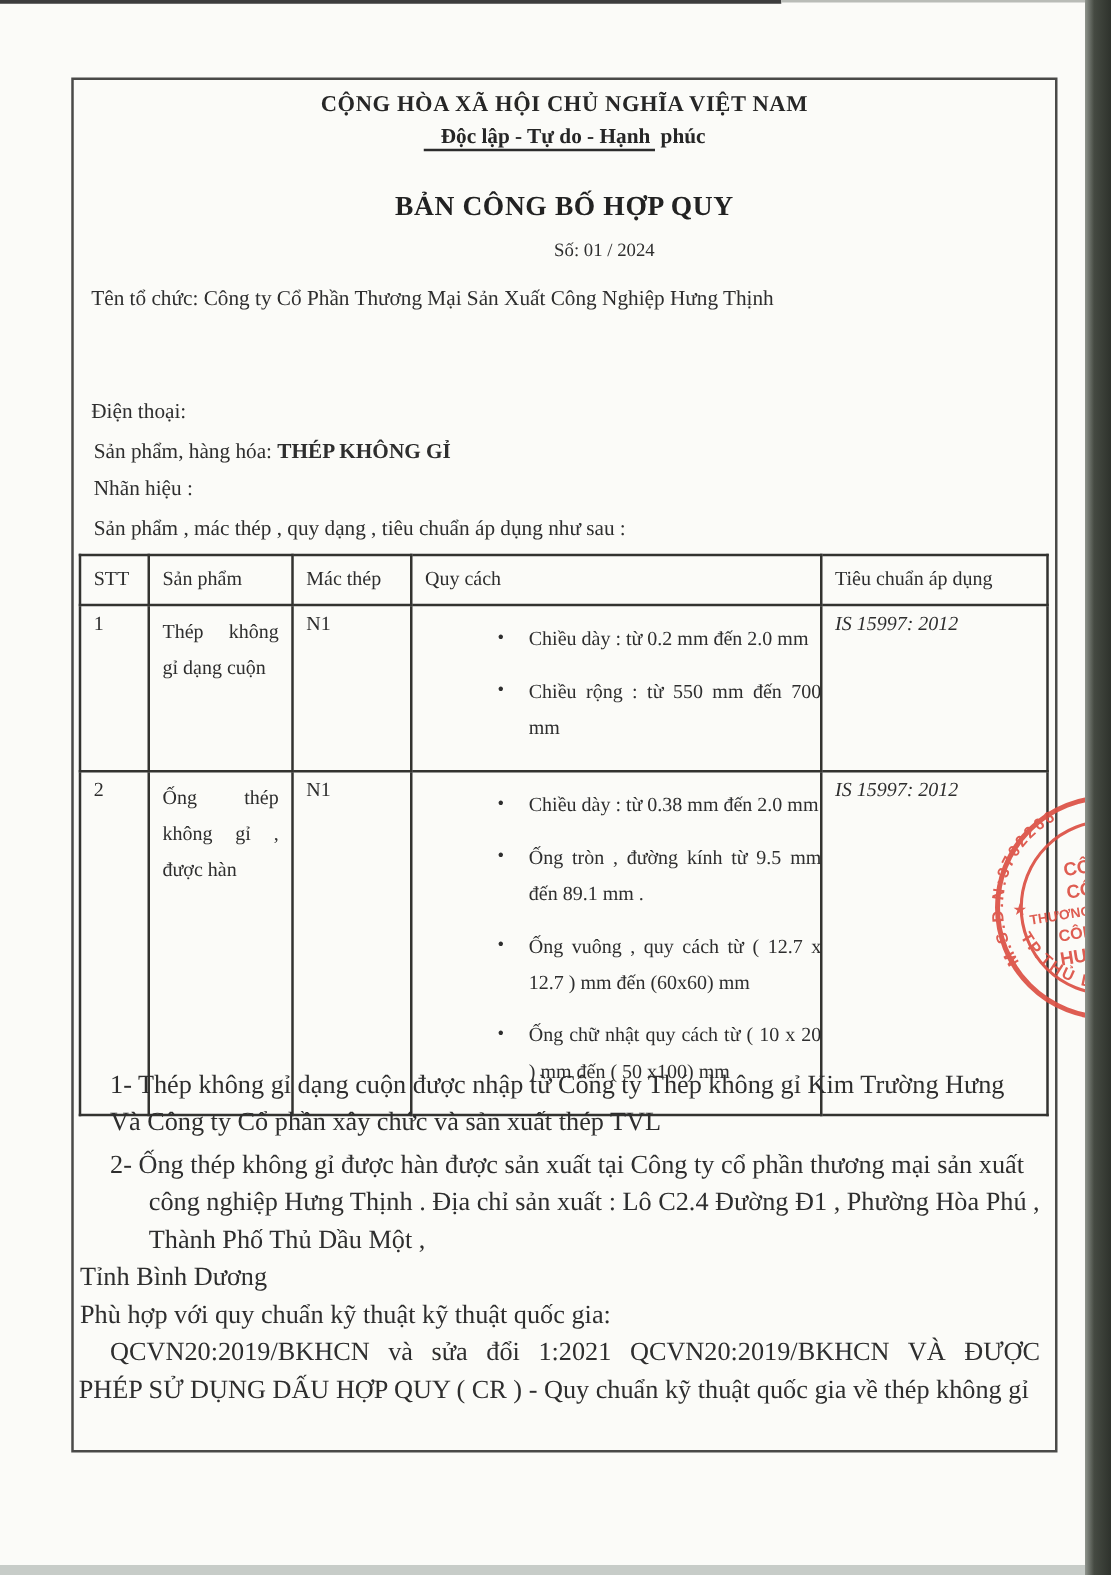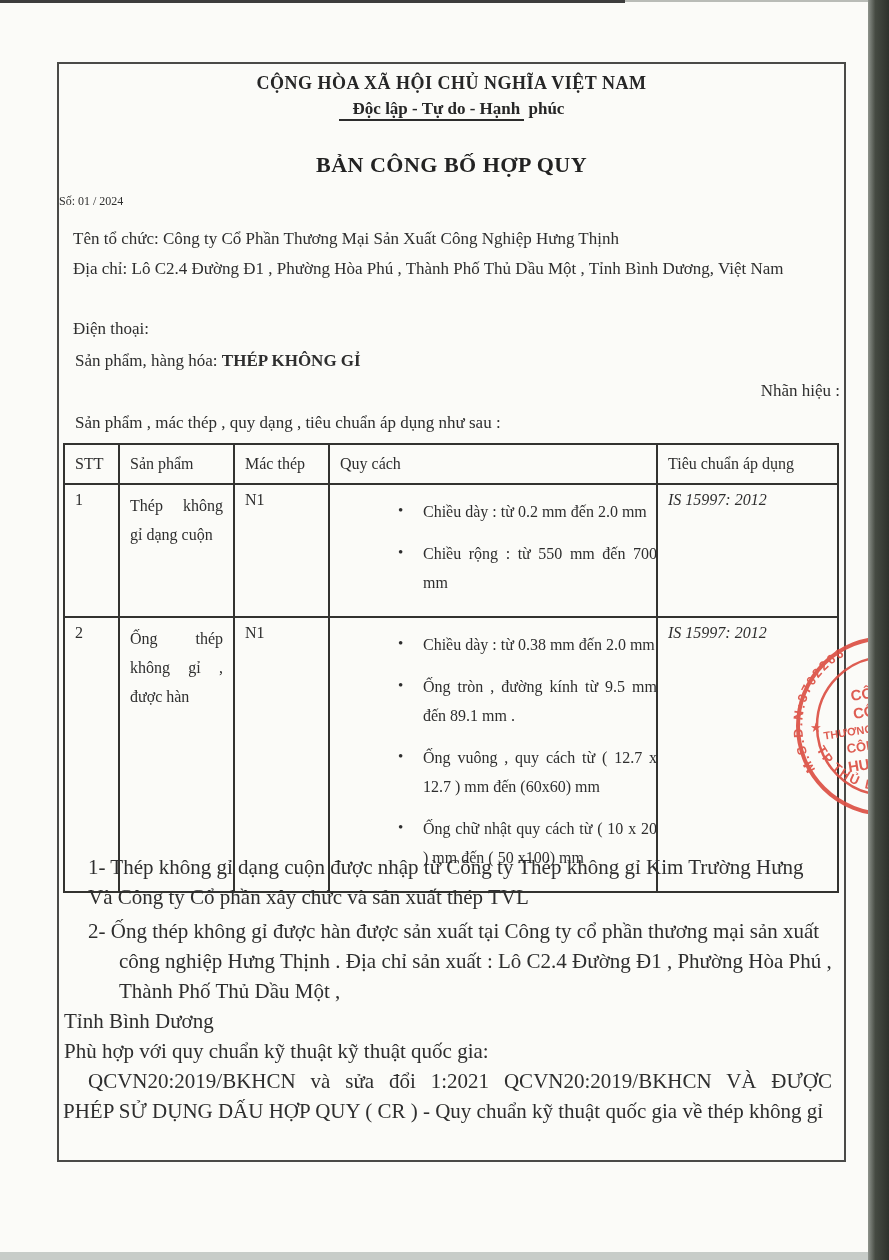--- a/index.html
+++ b/index.html
@@ -18,28 +18,28 @@
   
   .sheet{position:absolute;left:57px;top:62px;width:785px;height:1096px;
     border:2px solid #4a4a48;background:transparent;}
   .hdr1{position:absolute;top:6px;left:0;width:100%;text-align:center;
     font-size:18px;font-weight:bold;letter-spacing:.5px;line-height:26px;color:#262626;}
   .hdr2{position:absolute;top:32px;left:0;width:100%;text-align:center;
     font-size:17px;font-weight:bold;line-height:26px;color:#262626;}
   .hdr2 .ul{border-bottom:2px solid #2c2c2c;padding:0 4px 1px 14px;}
   .doc-title{position:absolute;top:84px;left:0;width:100%;text-align:center;
     font-size:22px;font-weight:bold;letter-spacing:.5px;line-height:34px;color:#222;}
-  .doc-no{position:absolute;top:122px;left:0;width:100%;
-    font-size:12px;line-height:30px;}
+  .doc-no{position:absolute;top:122px;left:0;width:100%;text-align:center;
+    font-size:15px;line-height:30px;padding-left:32px;}
   .pline{position:absolute;left:14px;width:765px;font-size:17px;line-height:30px;}
   .p-org{top:160px;}
   .p-addr{top:190px;}
   .p-phone{top:250px;}
   .p-prod{top:282px;left:16px;}
-  .p-brand{top:312px;left:16px;text-align:right;}
+  .p-brand{top:312px;left:16px;}
   .p-intro{top:344px;left:16px;}
   .bold{font-weight:bold;}
   
   table.spec{position:absolute;left:4px;top:379px;border-collapse:collapse;table-layout:fixed;
     width:774px;font-size:16px;color:#2e2e2e;}
   table.spec td,table.spec th{border:2px solid #333330;vertical-align:top;padding:6px 10px;
     font-weight:normal;text-align:left;}
   table.spec th{height:26px;vertical-align:middle;margin-left:37px;}
   col.c-stt{width:55px;}col.c-prod{width:115px;}col.c-grade{width:95px;}
   col.c-spec{width:328px;}col.c-std{width:181px;}
@@ -76,21 +76,20 @@
 
 <div class="sheet">
 
   <div class="hdr1">CỘNG HÒA XÃ HỘI CHỦ NGHĨA VIỆT NAM</div>
   <div class="hdr2"><span class="ul">Độc lập - Tự do - Hạnh</span><span> phúc</span></div>
 
   <div class="doc-title">BẢN CÔNG BỐ HỢP QUY</div>
   <div class="doc-no">Số: 01 / 2024</div>
 
   <div class="pline p-org">Tên tổ chức: Công ty Cổ Phần Thương Mại Sản Xuất Công Nghiệp Hưng Thịnh</div>
-  <div class="pline p-addr">Địa chỉ: Lô C2.4 Đường Đ1 , Phường Hòa Phú , Thành Phố Thủ Dầu Một , Tỉnh Bình Dương, Việt Nam</div>
   <div class="pline p-phone">Điện thoại:</div>
   <div class="pline p-prod"><span>Sản phẩm, hàng hóa: </span><span class="bold">THÉP KHÔNG GỈ</span></div>
   <div class="pline p-brand">Nhãn hiệu :</div>
   <div class="pline p-intro">Sản phẩm , mác thép , quy dạng , tiêu chuẩn áp dụng như sau :</div>
 
   <table class="spec">
     <colgroup>
       <col class="c-stt">
         <col class="c-prod">
         <col class="c-grade">

